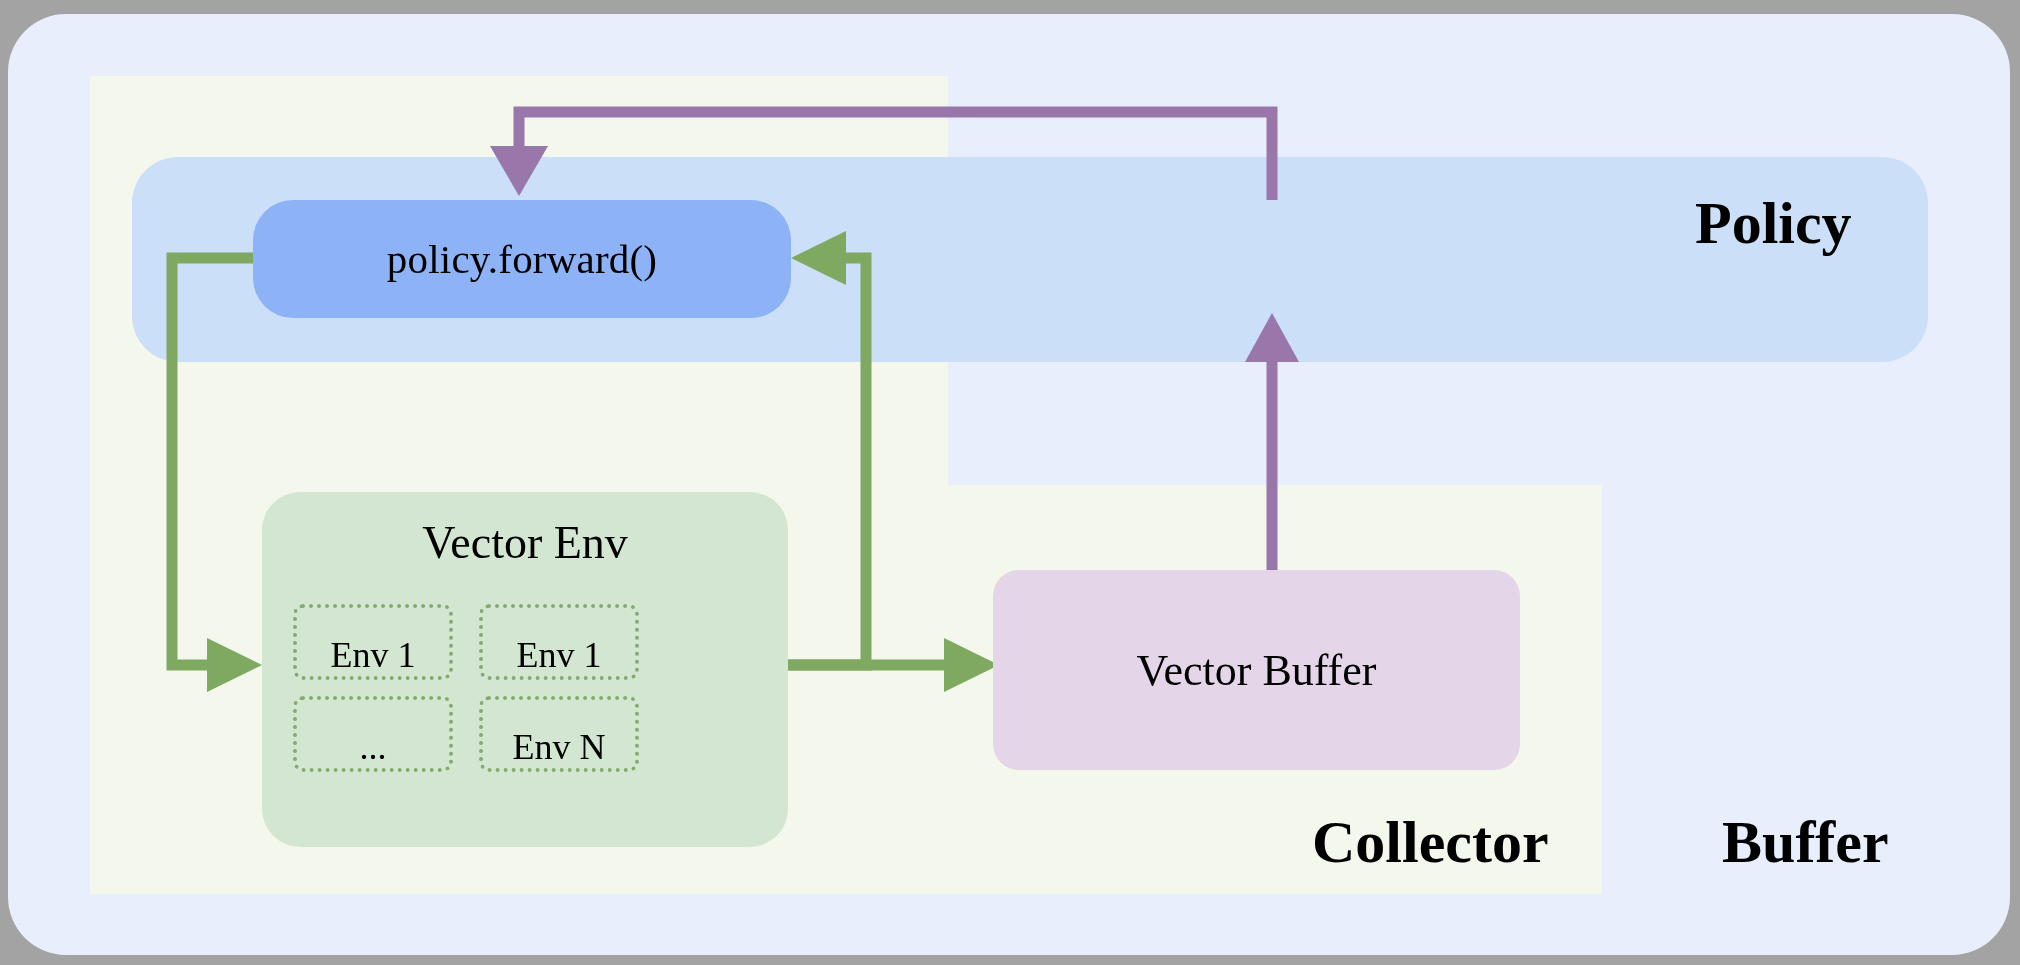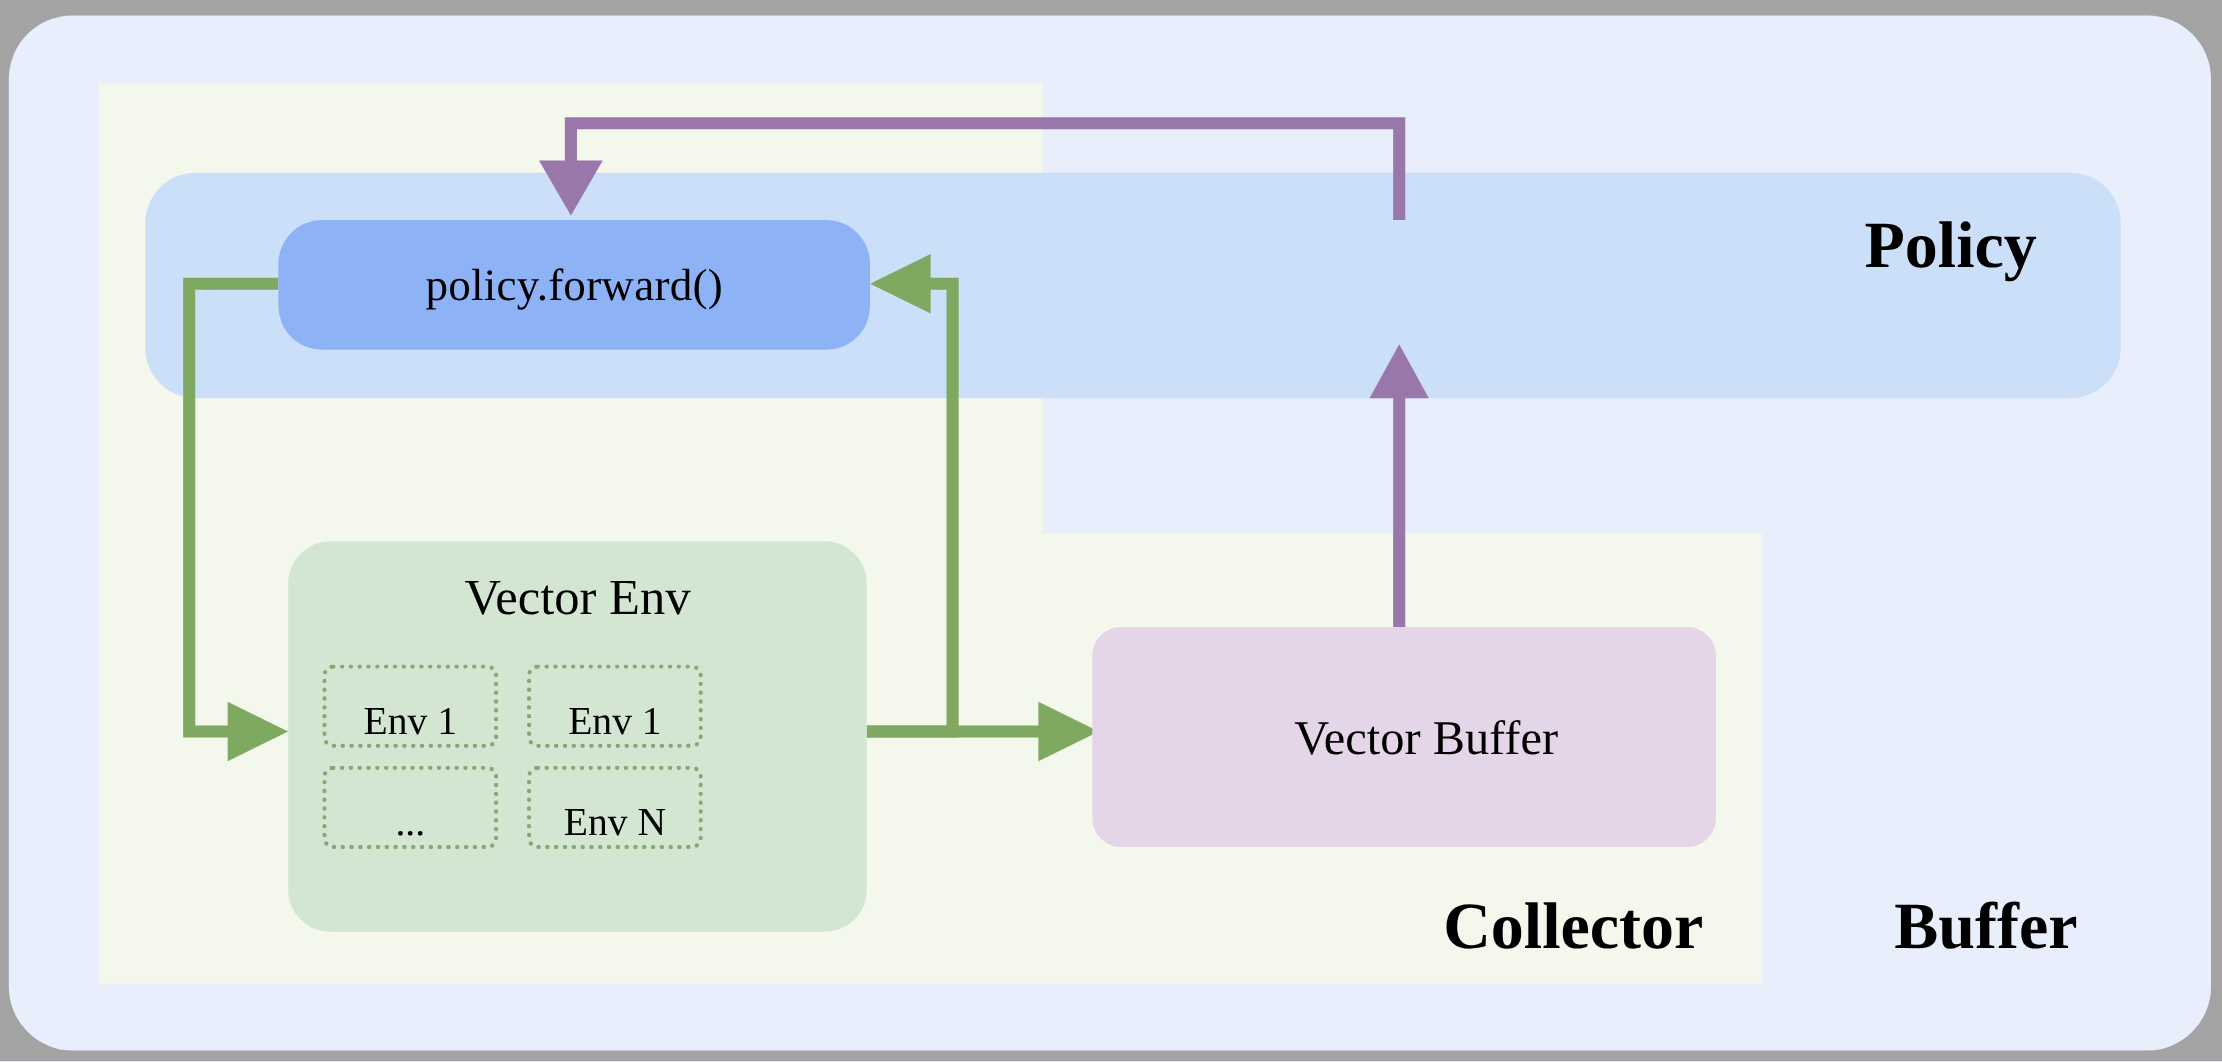--- a/index.html
+++ b/index.html
@@ -118,21 +118,20 @@
     top: 570px;
     width: 527px;
     height: 200px;
     background: #e4d5e8;
     border-radius: 26px;
     display: flex;
     align-items: center;
     justify-content: center;
     font-size: 44px;
     color: #000;
-    padding-left: 40px;
   }
 
   
   .section-label {
     position: absolute;
     font-weight: bold;
     font-size: 60px;
     color: #000;
     white-space: nowrap;
   }

